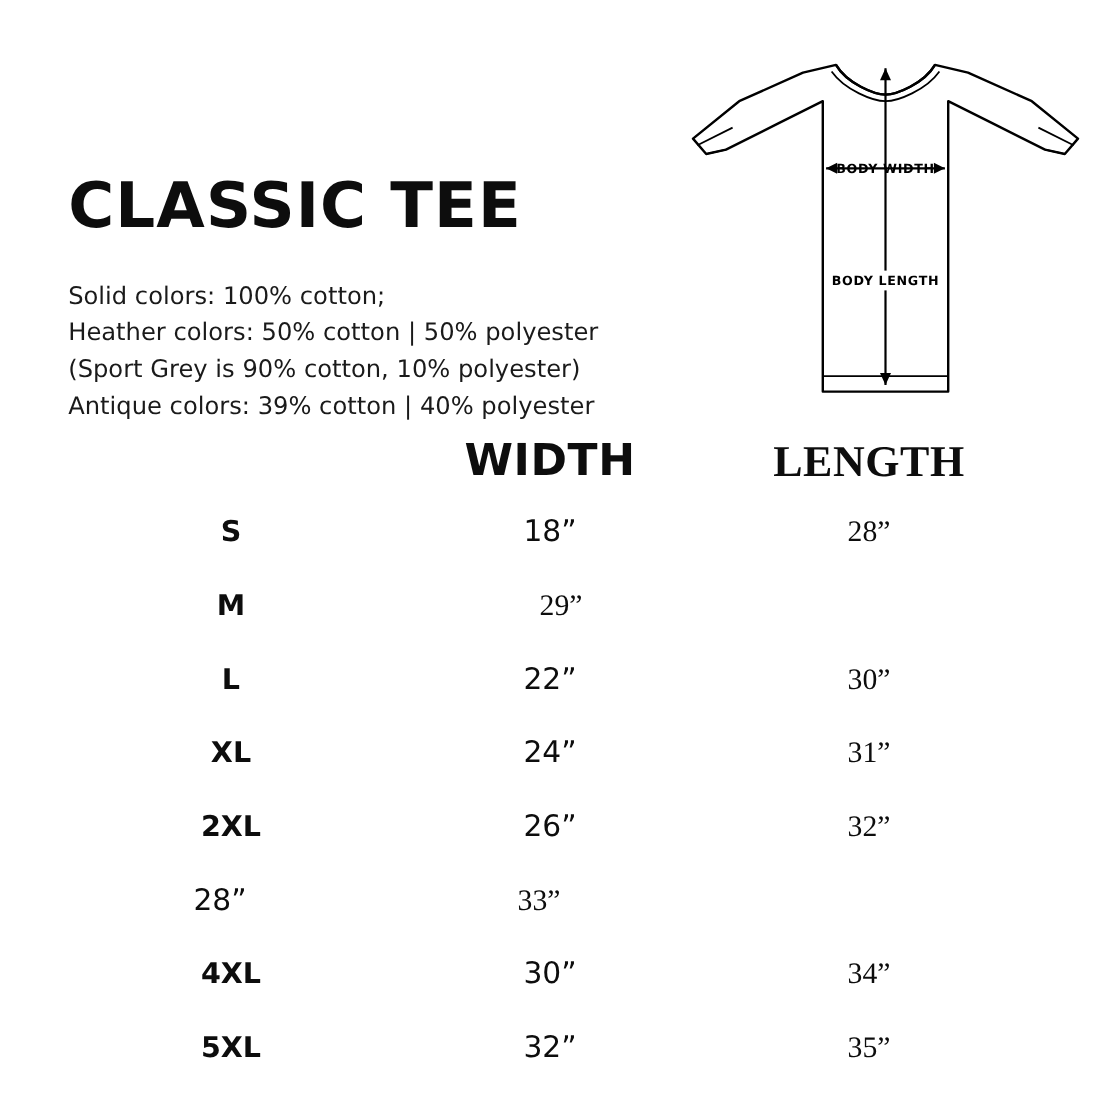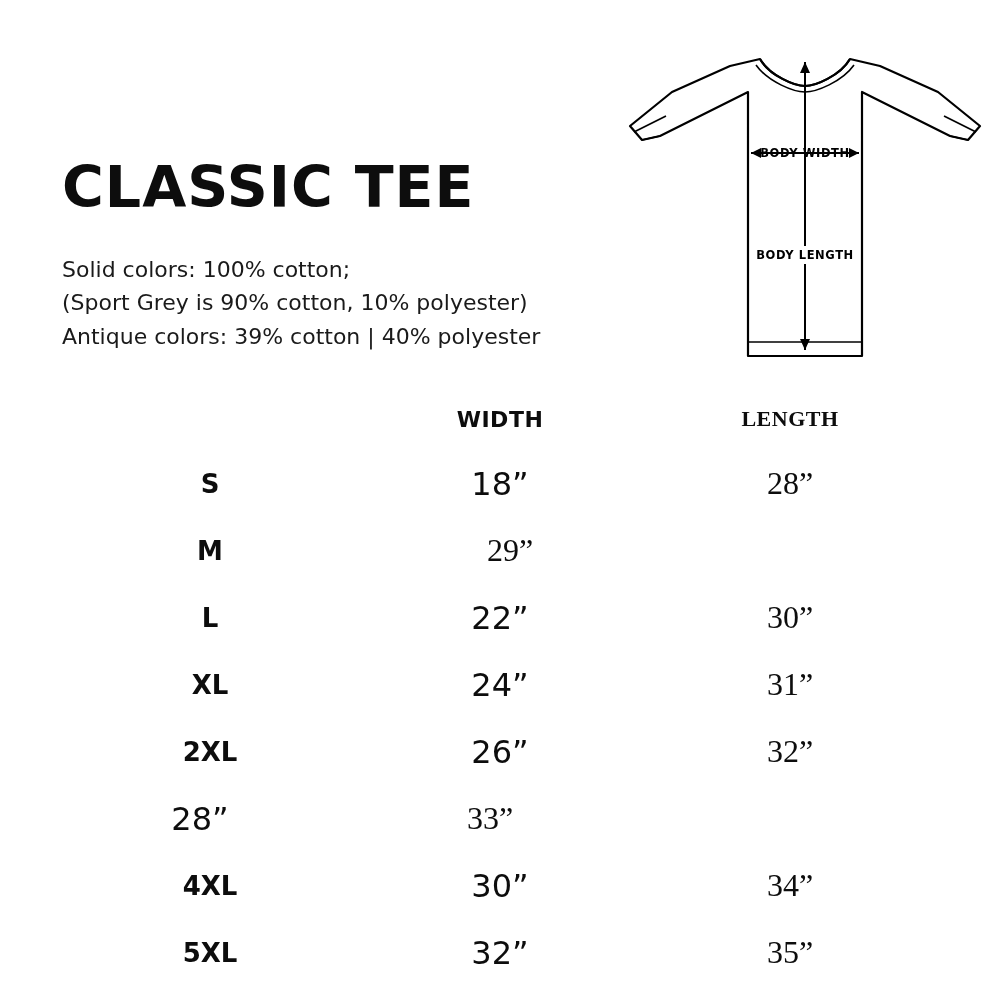--- a/index.html
+++ b/index.html
@@ -85,44 +85,45 @@
     width: 280px;
     text-align: center;
   }
   .c-length {
     width: 300px;
     text-align: center;
     font-family: Liberation Serif, serif;
   }
   .row.header .c-width,
   .row.header .c-length {
-    font-size: 22px;
+    font-size: 40px;
     font-weight: 700;
     letter-spacing: 0.5px;
     color: #0d0d0d;
   }
   .row.body .c-size {
     font-size: 26px;
     color: #0d0d0d;
   }
   .row.body .c-width,
   .row.body .c-length {
-    font-size: 32px;
+    font-size: 27px;
     font-weight: 400;
     color: #0d0d0d;
   }
 </style>
 </head>
 <body>
 
 <div class="page">
 
   <div class="title-block">
     <div class="title">CLASSIC TEE</div>
     <div class="desc-line">Solid colors: 100% cotton;</div>
+    <div class="desc-line">Heather colors: 50% cotton | 50% polyester</div>
     <div class="desc-line">(Sport Grey is 90% cotton, 10% polyester)</div>
     <div class="desc-line">Antique colors: 39% cotton | 40% polyester</div>
   </div>
 
   <div class="shirt-wrap">
     <svg width="370" height="335" viewBox="0 0 370 335">
 
       <path d="M128 52
                L88 72
                L40 96

